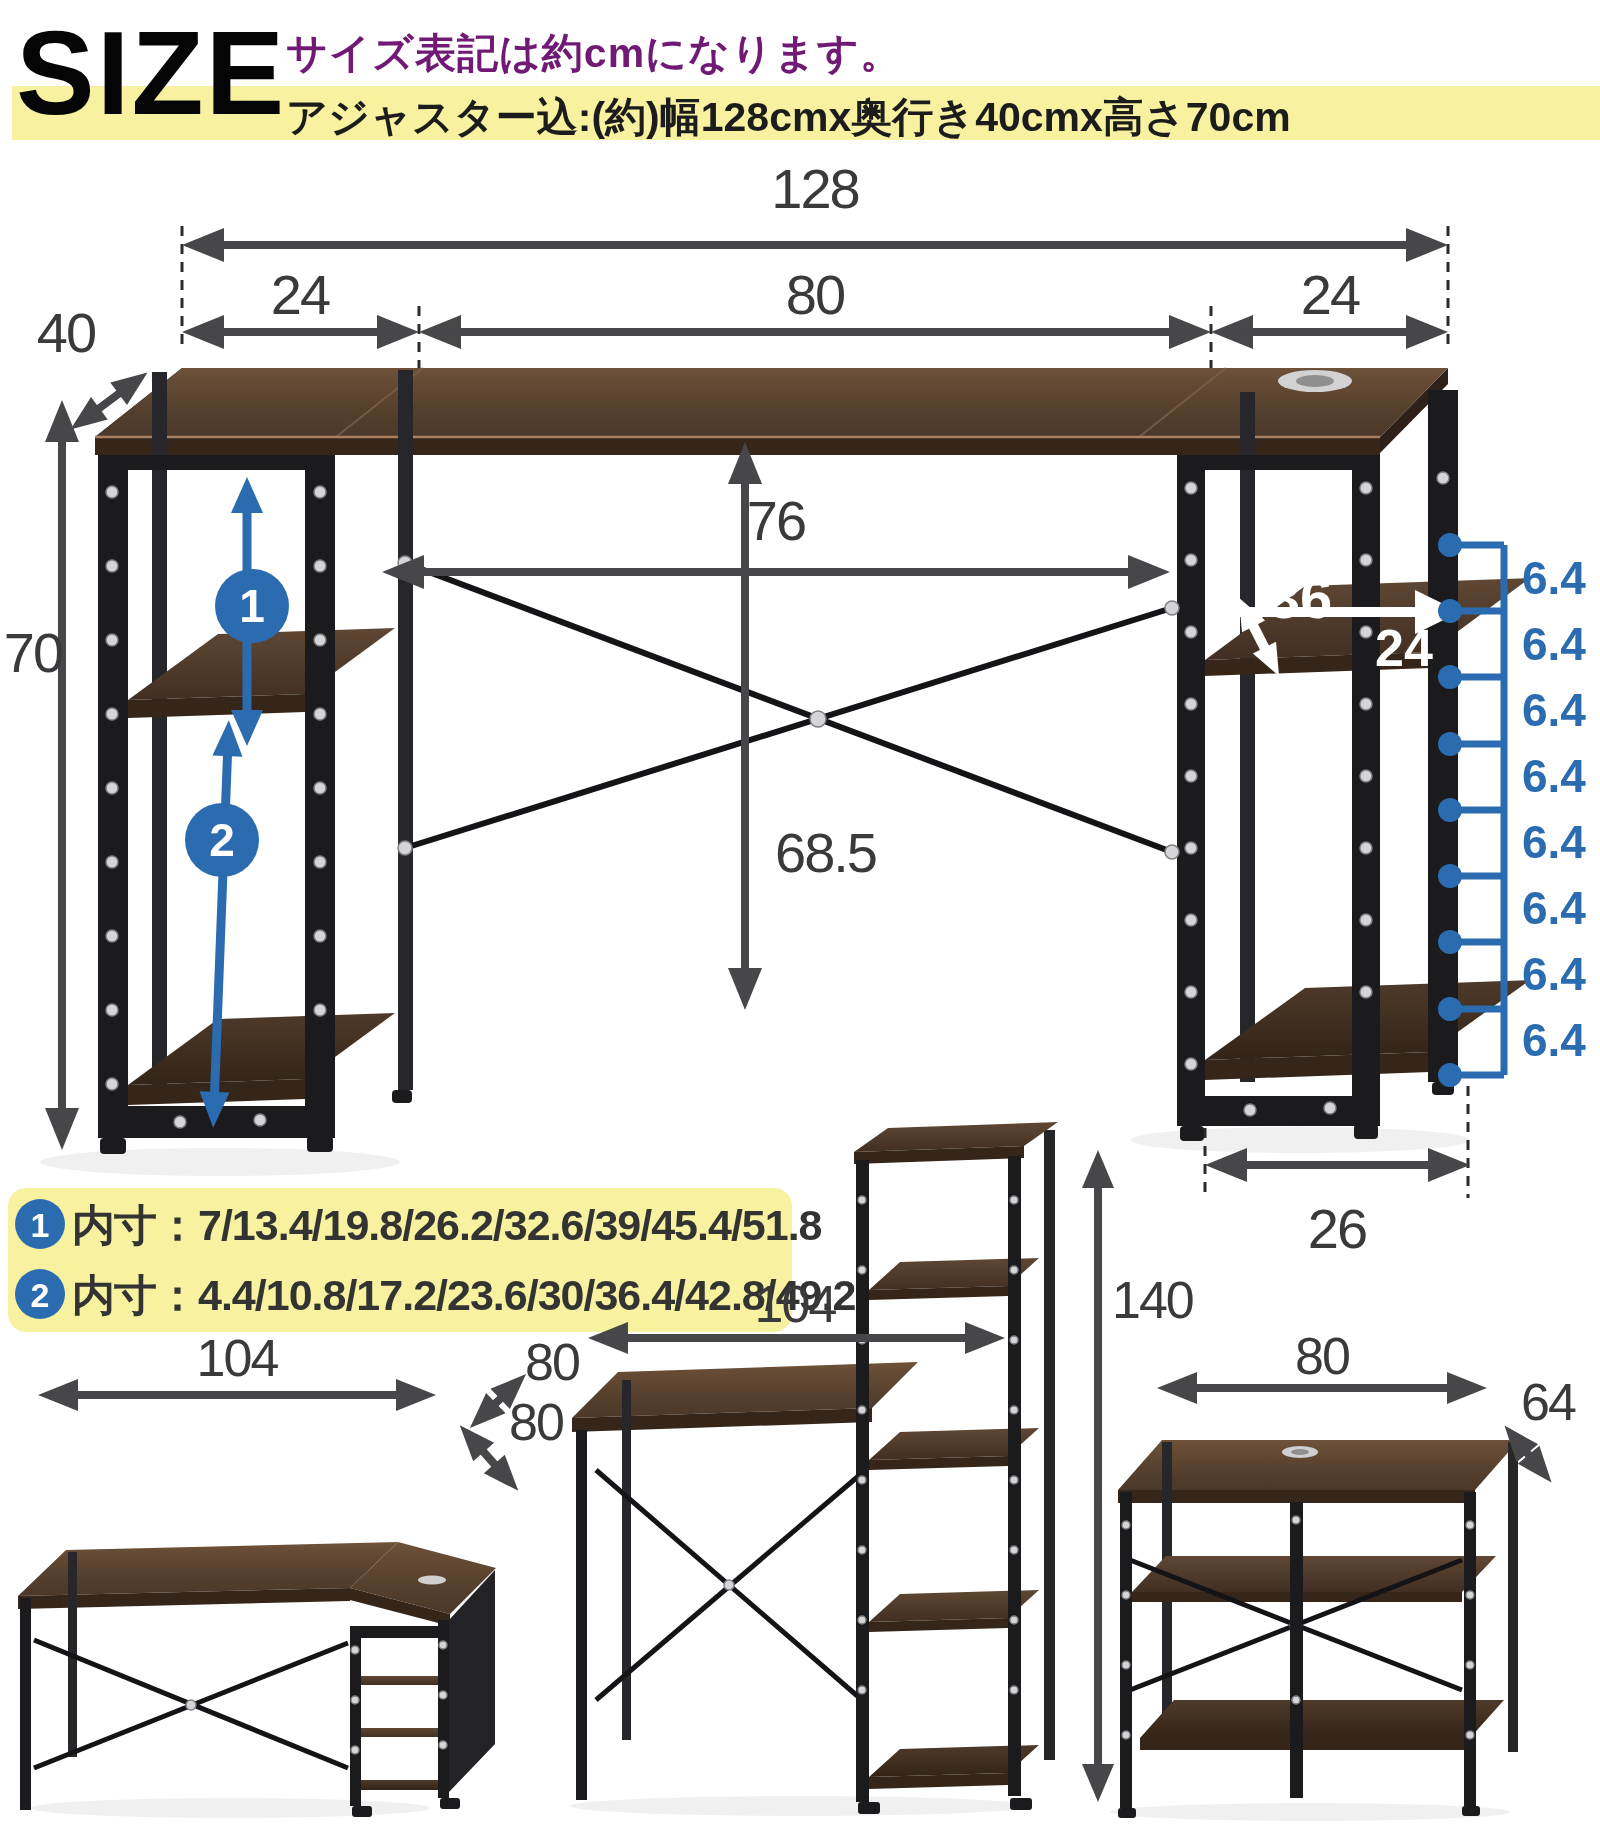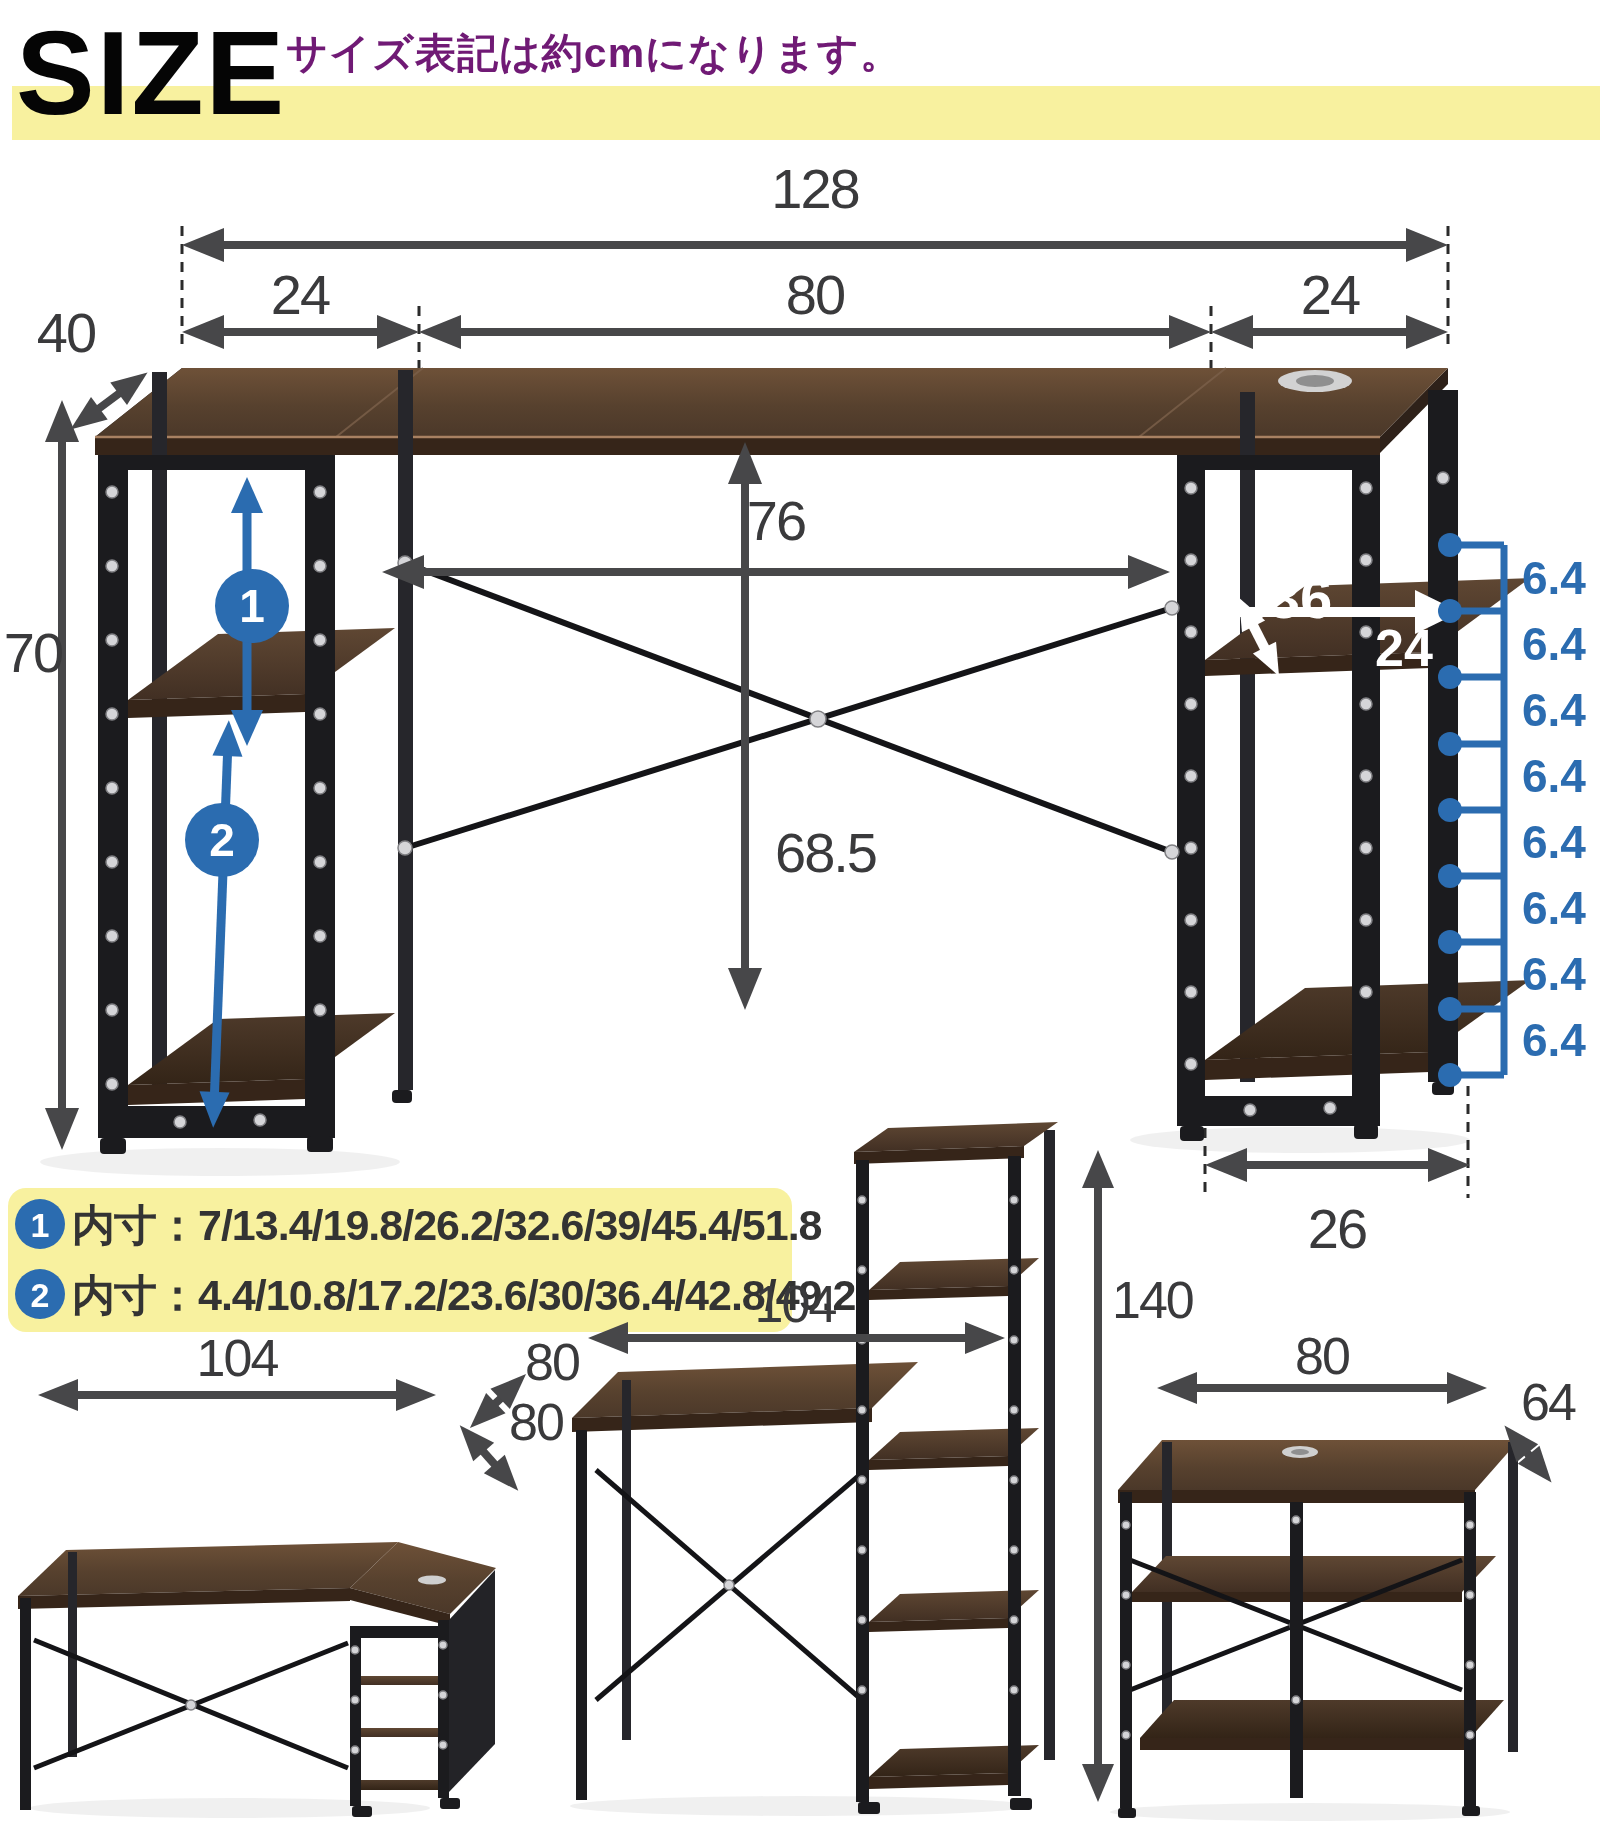--- a/index.html
+++ b/index.html
@@ -35,20 +35,21 @@
   .edge{fill:#362519;}
 </style>
 </head>
 <body>
 
 <div class="page">
 
   <div class="hdr-title">SIZE</div>
   <div class="hdr-band"></div>
   <div class="hdr-sub">サイズ表記は約cmになります。</div>
+  <div class="hdr-spec">アジャスター込:(約)幅128cmx奥行き40cmx高さ70cm</div>
 
   <svg width="1600" height="1824" viewBox="0 0 1600 1824">
     <defs>
       <linearGradient id="gTop" x1="0" y1="0" x2="0" y2="1">
         <stop offset="0" stop-color="#6e5138"></stop>
           <stop offset="0.55" stop-color="#57412e"></stop>
           <stop offset="1" stop-color="#4b3829"></stop>
       </linearGradient>
       <linearGradient id="gShelf" x1="0" y1="0" x2="0" y2="1">
         <stop offset="0" stop-color="#5f4733"></stop>

